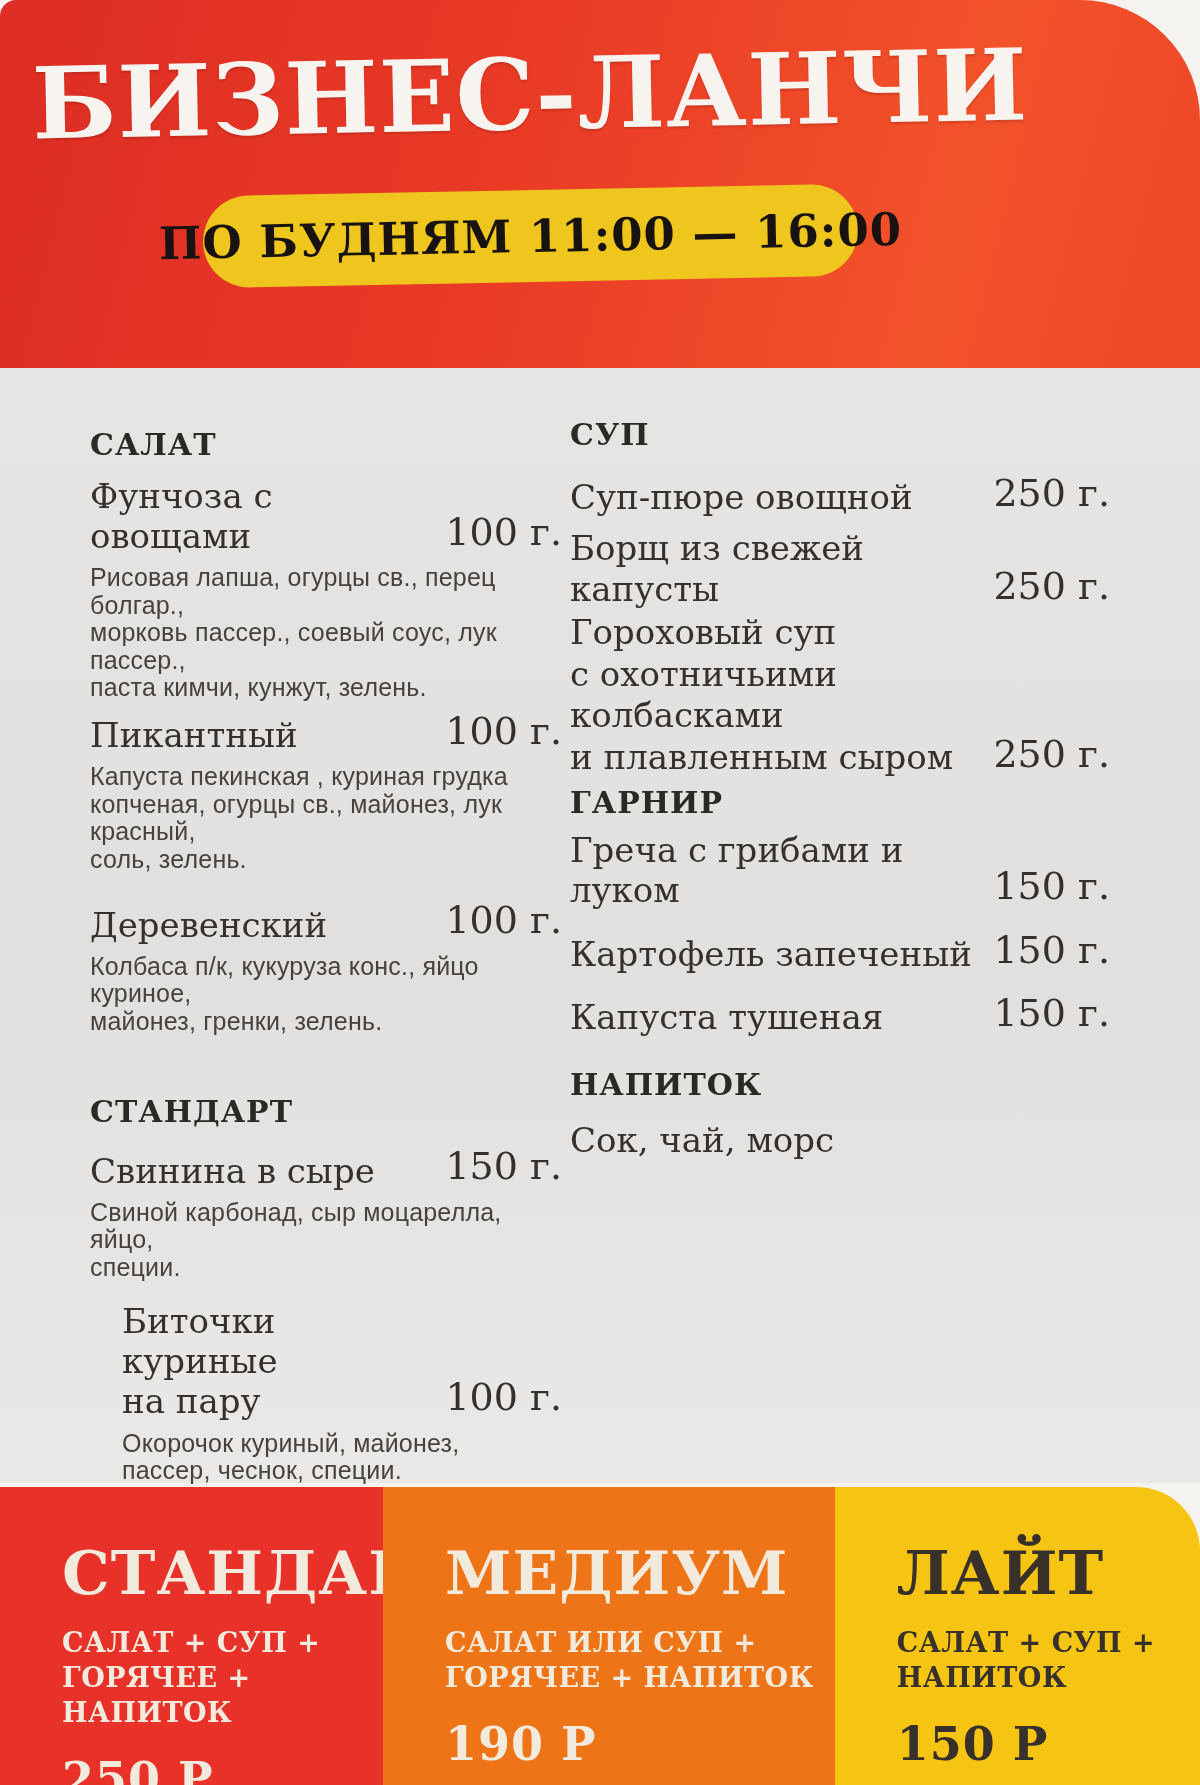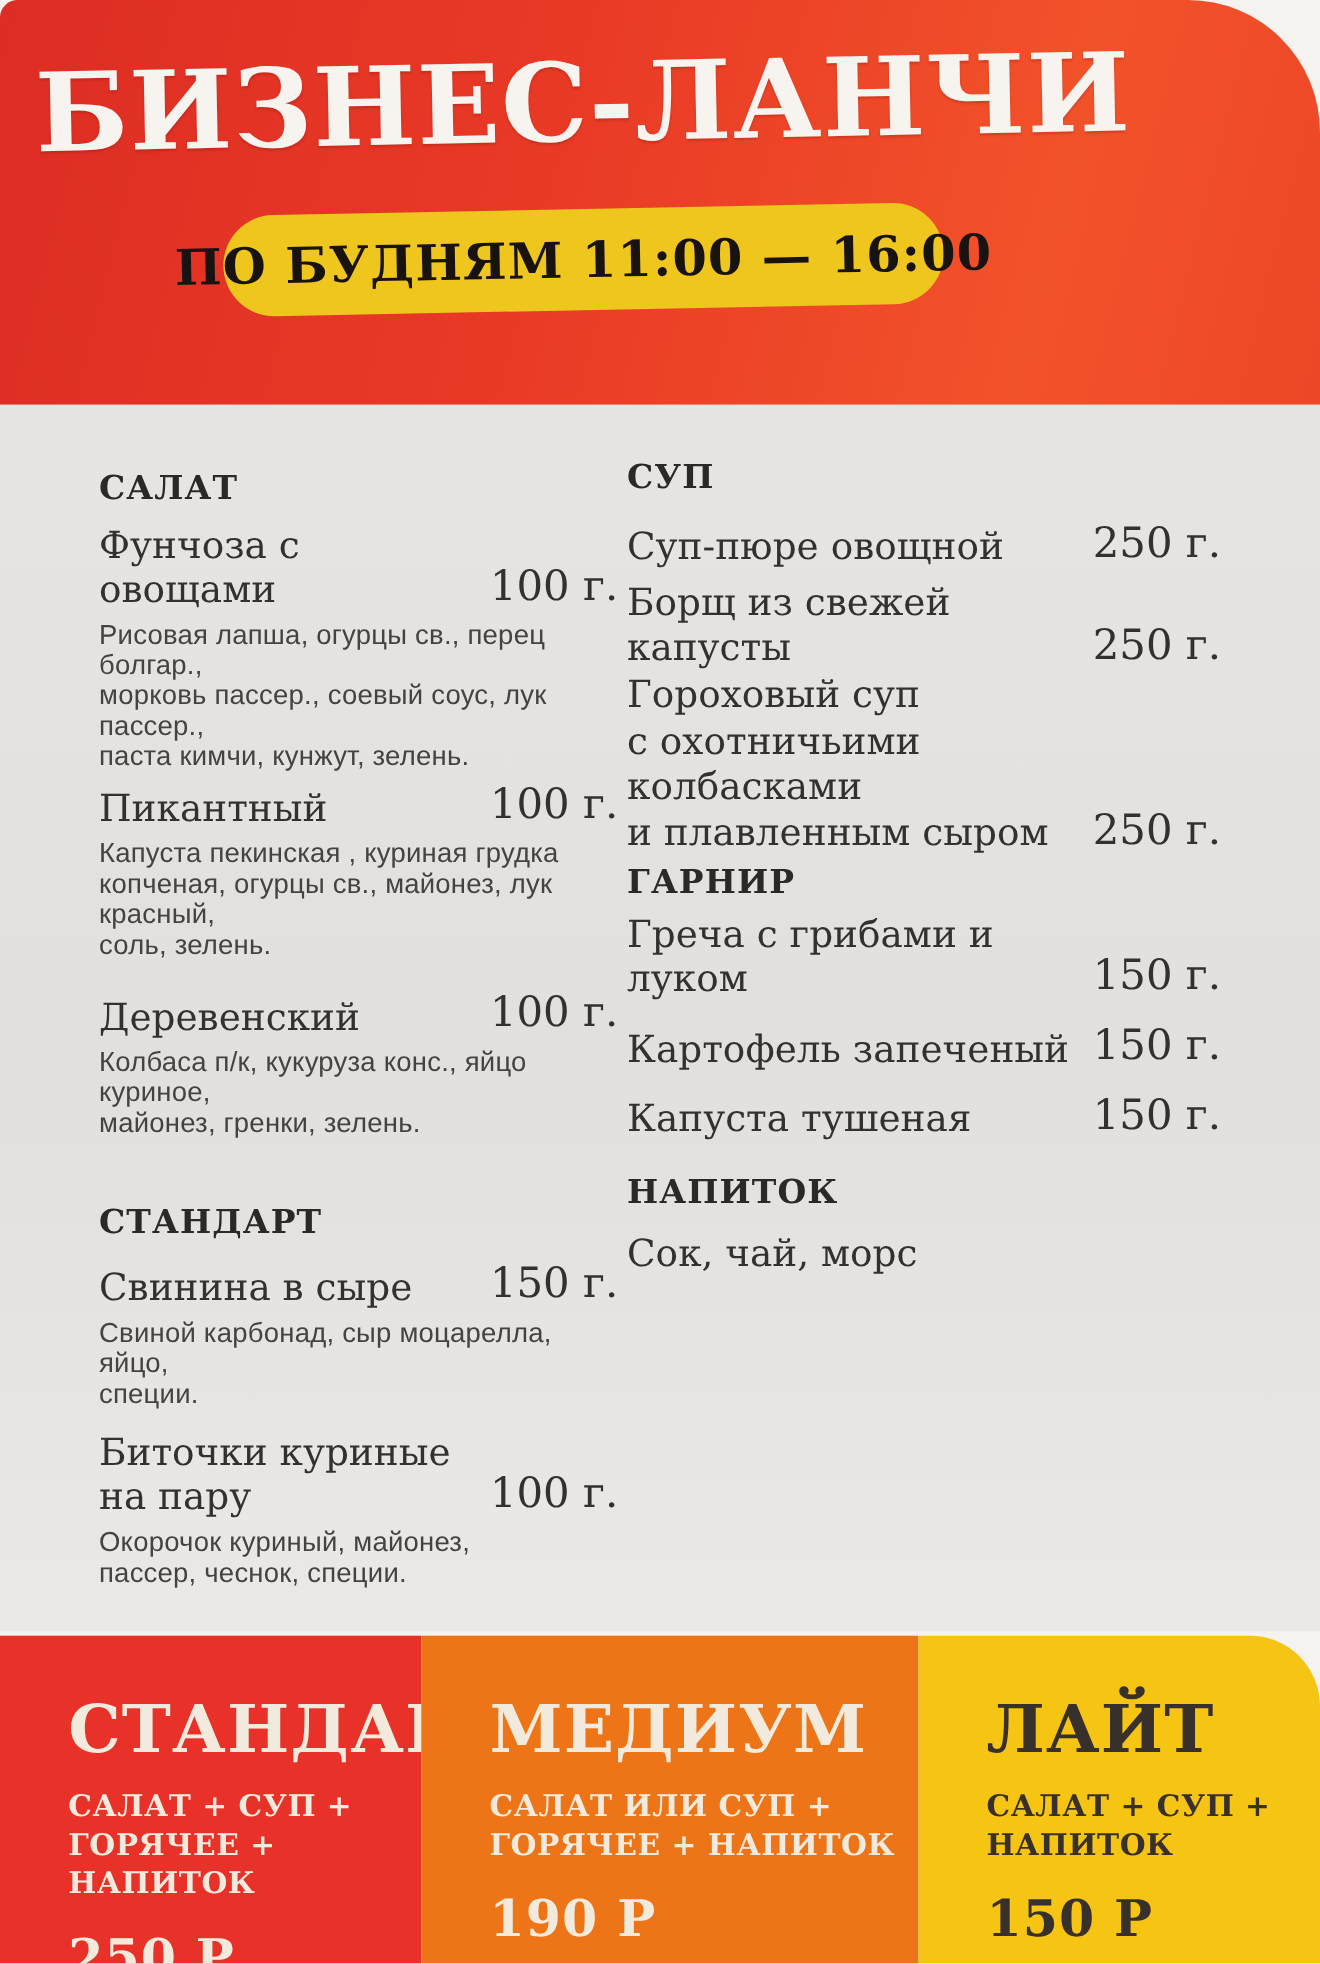--- a/index.html
+++ b/index.html
@@ -53,21 +53,21 @@
     font-size:25px; color:#45423f; line-height:1.1; white-space:pre-line;
     letter-spacing:.2px;
   }
   
   .col-left .section-heading { margin-bottom:16px; }
   .mi-funchoza { margin-bottom:6px; }
   .mi-pikantny { margin-bottom:24px; }
   .mi-derevensky { margin-bottom:62px; }
   .heading-hot { margin-bottom:14px; }
   .mi-svinina { margin-bottom:20px; }
-  .mi-bitochki { margin-bottom:22px; }
+  .mi-bitochki { margin-bottom:22px;margin-left:32px; }
   
   .heading-soup { margin-bottom:20px; }
   .mi-puree { margin-bottom:10px; }
   .mi-borsch { margin-bottom:2px; }
   .mi-borsch .item-name, .mi-gorokh .item-name { line-height:1.22; }
   .mi-gorokh { margin-bottom:10px; }
   .heading-garnish { margin-bottom:12px; }
   .mi-grecha, .mi-kartofel { margin-bottom:16px; }
   .heading-drink { margin-top:32px; margin-bottom:20px; }
   

